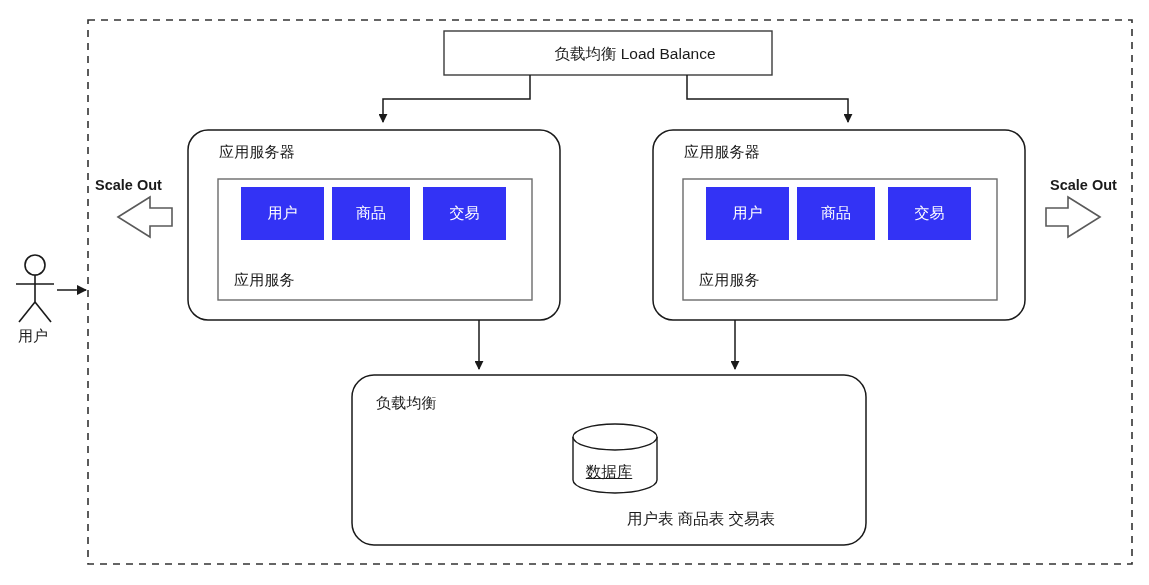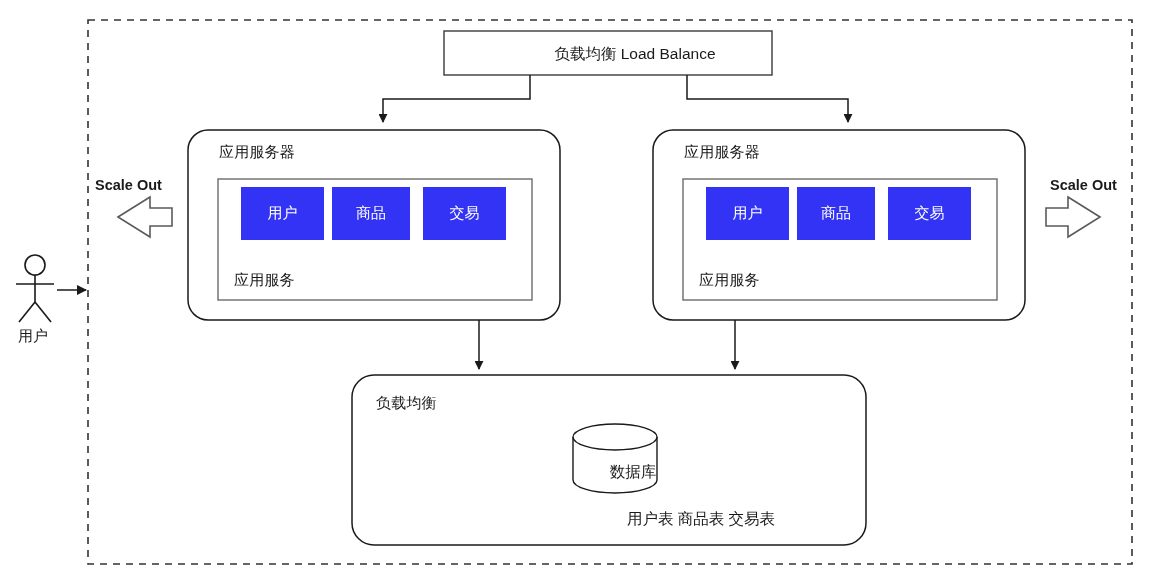--- a/index.html
+++ b/index.html
@@ -140,21 +140,21 @@
   <div class="node-label" style="left:684px; top:143px;">应用服务器</div>
 
   <div class="svc-label" style="left:706px; top:204px; width:83px;">用户</div>
   <div class="svc-label" style="left:797px; top:204px; width:78px;">商品</div>
   <div class="svc-label" style="left:888px; top:204px; width:83px;">交易</div>
 
   <div class="node-label" style="left:699px; top:271px;">应用服务</div>
 
   <div class="node-label" style="left:376px; top:394px;">负载均衡</div>
 
-  <div class="center-label" style="left:591px; top:462px; width:84px;">数据库</div>
+  <div class="center-label" style="left:567px; top:462px; width:84px;text-decoration:underline;">数据库</div>
 
   <div class="center-label" style="left:455px; top:509px; width:320px;text-align:right;">用户表 商品表 交易表</div>
 
   <div class="actor-label" style="left:18px; top:327px;">用户</div>
 
   <div class="scale-label" style="left:95px; top:177px;">Scale Out</div>
 
   <div class="scale-label" style="left:1050px; top:177px;">Scale Out</div>
 
 </div>

